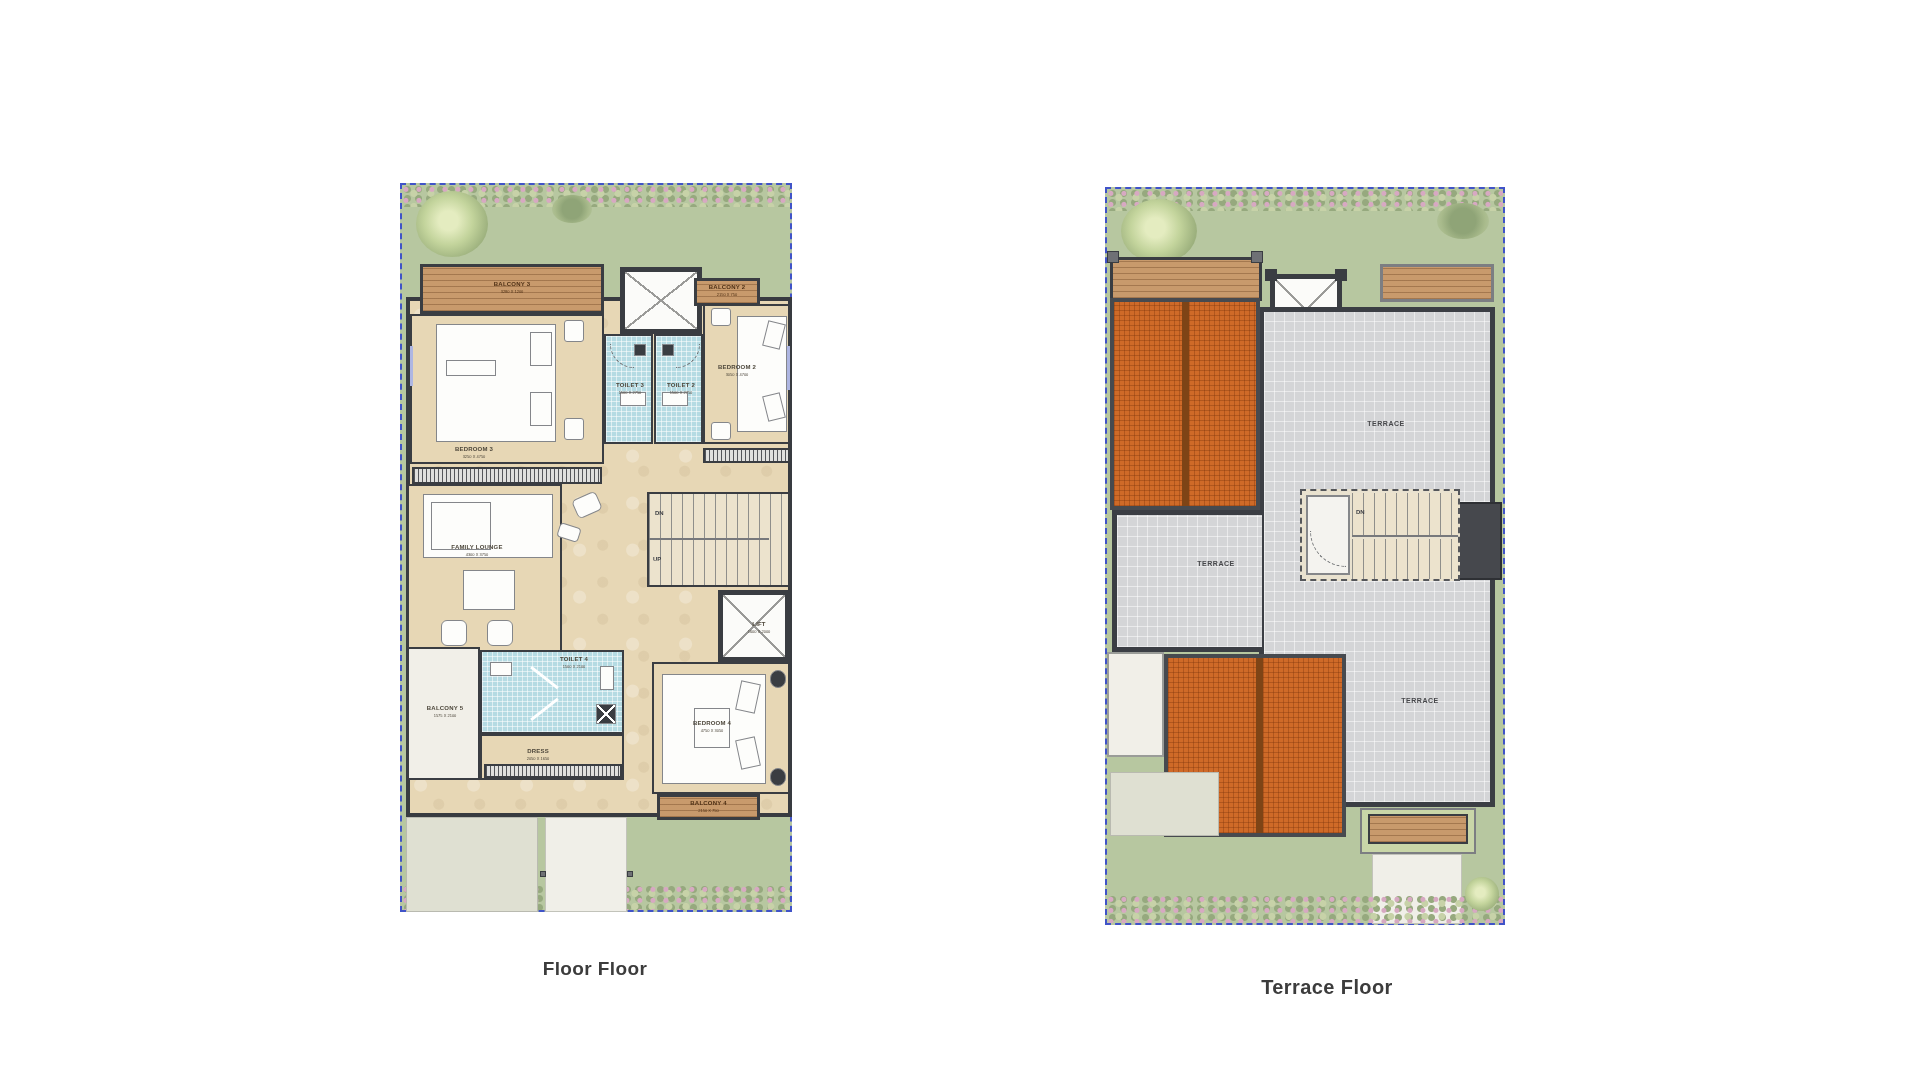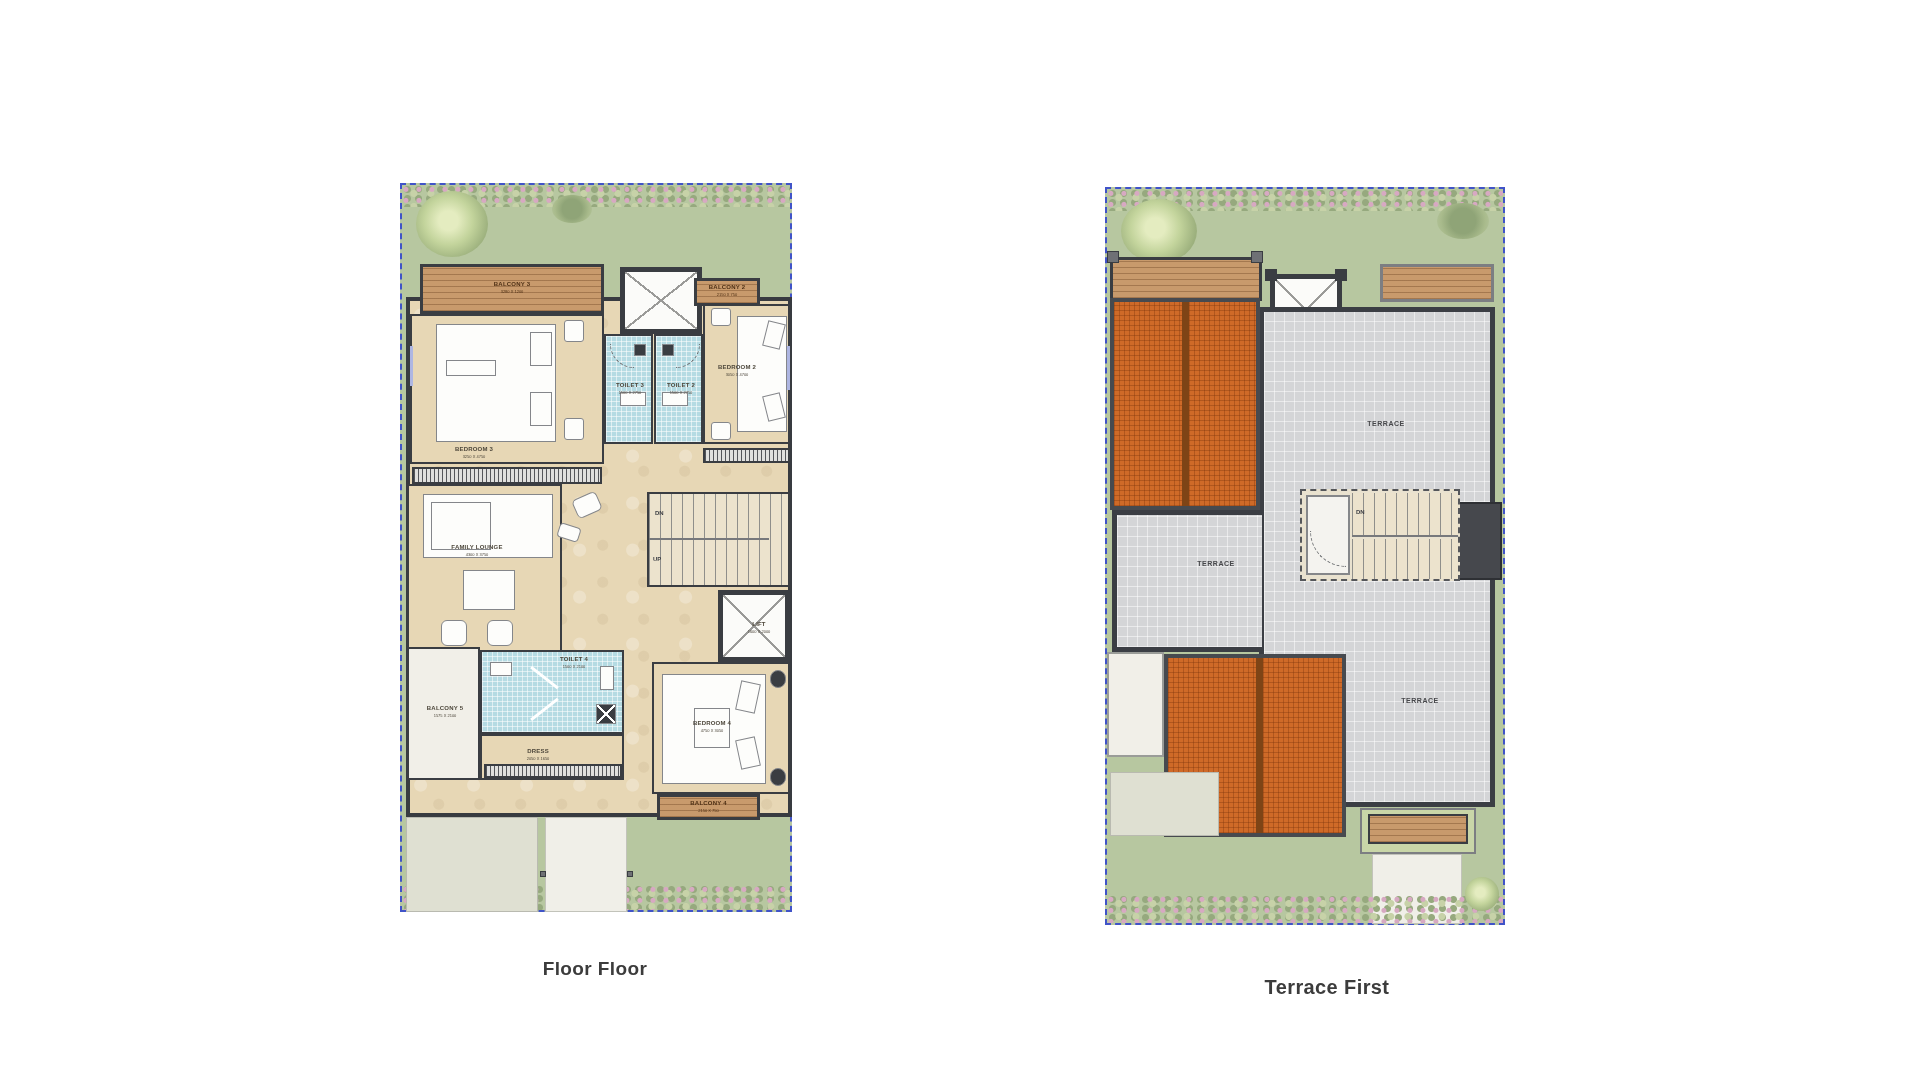--- a/index.html
+++ b/index.html
@@ -256,13 +256,13 @@
   <div class="abs" style="left:3px;top:583px;width:107px;height:62px;background:#dfe0d2;border:1px solid #b9bab0;"></div>
 
   <div class="abs" style="left:253px;top:619px;width:116px;height:46px;background:#c9d6a8;border:2px solid #7c7e82;box-sizing:border-box;"></div>
   <div class="abs wood" style="left:261px;top:625px;width:100px;height:30px;border-width:2px;"></div>
   <div class="abs" style="left:265px;top:665px;width:88px;height:68px;background:#f0efe8;border:1px solid #c2c3ba;"></div>
   <div class="abs hedge" style="left:0;top:706px;width:396px;height:28px;"></div>
   <div class="abs tree" style="left:358px;top:688px;width:34px;height:34px;"></div>
 </div>
 
 <div class="title" style="left:595px;top:958px;">Floor Floor</div>
-<div class="title" style="left:1327px;top:976px;font-size:20px;">Terrace First</div>
+<div class="title" style="left:1327px;top:976px;font-size:20px;">Terrace Floor</div>
 
 </body></html>

